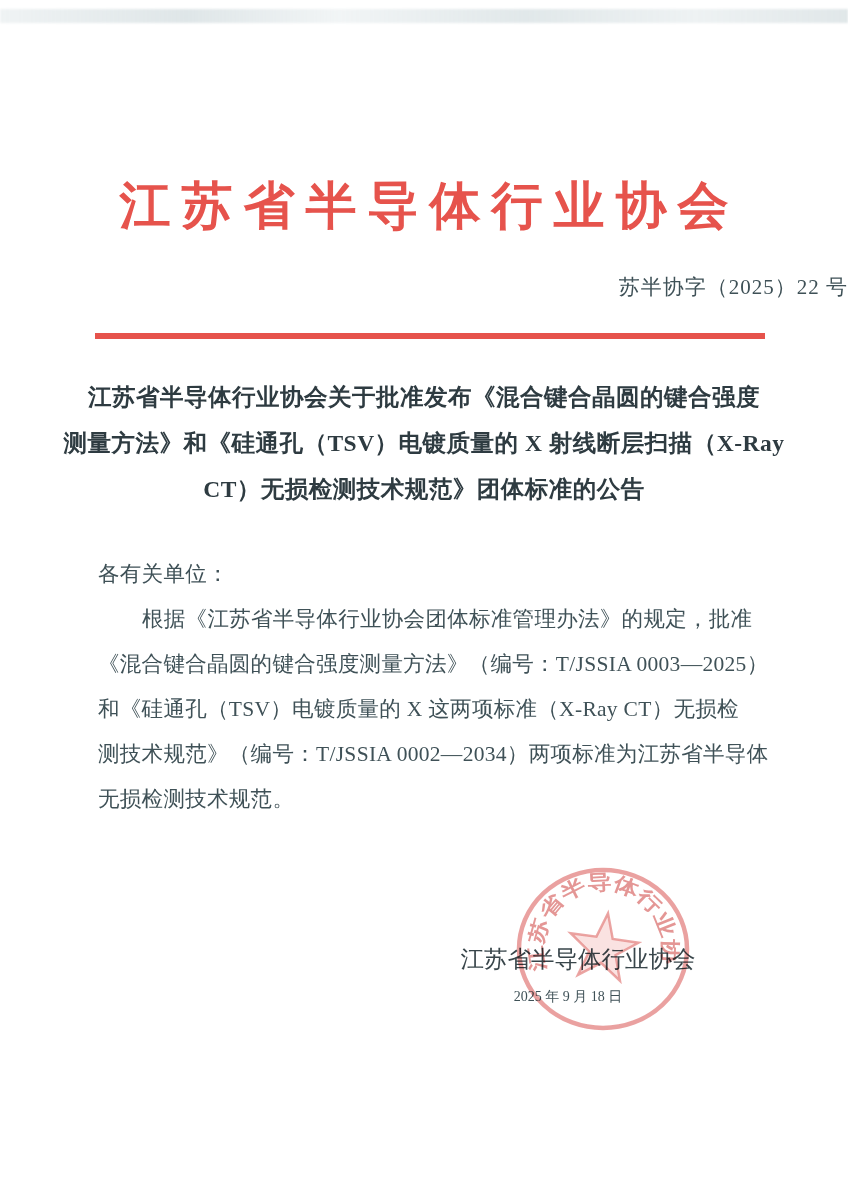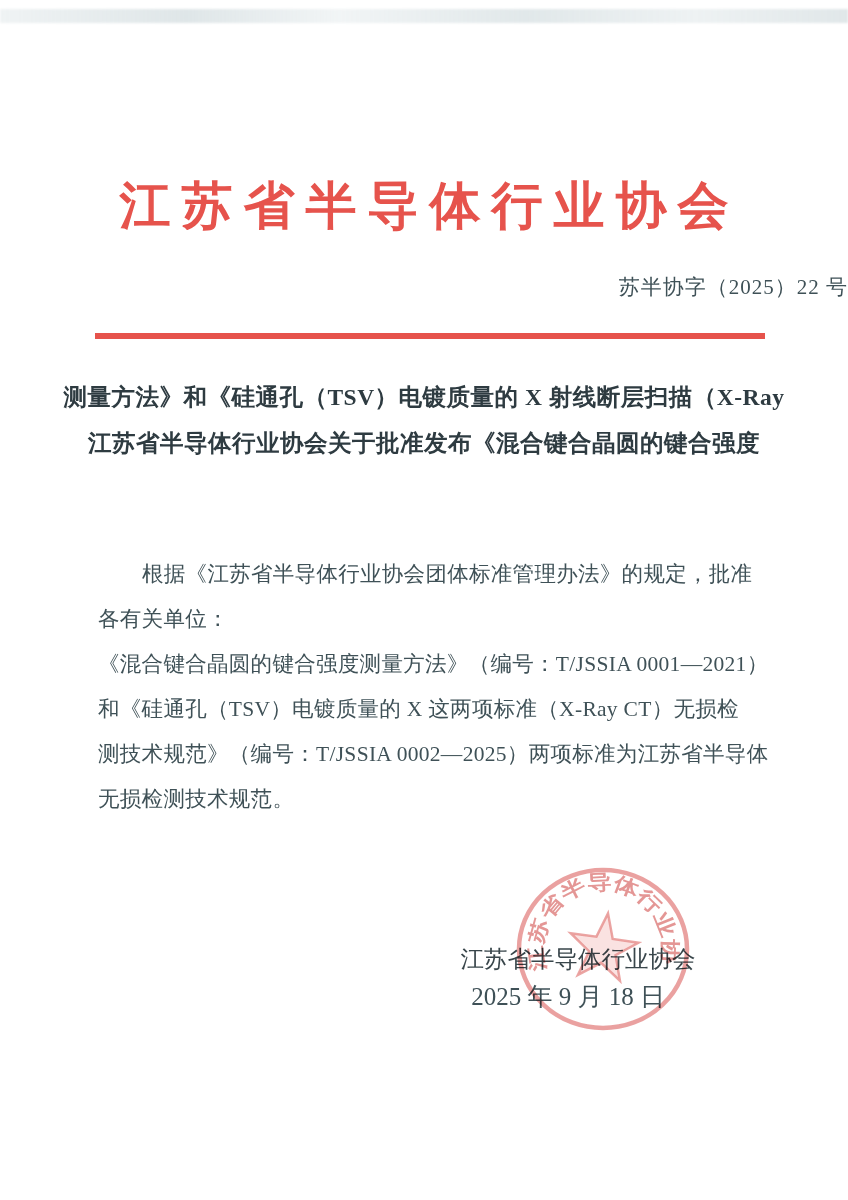--- a/index.html
+++ b/index.html
@@ -86,21 +86,21 @@
     font-size: 23.5px;
     line-height: 30px;
     font-weight: 500;
     color: #39464b;
   }
   .sign-date {
     position: absolute;
     top: 983px; left: 448px;
     width: 240px;
     text-align: center;
-    font-size: 25px;
+    font-size: 14px;
     line-height: 28px;
     color: #3f5157;
   }
   .seal {
     position: absolute;
     top: 858px; left: 512px;
     mix-blend-mode: multiply;
     opacity: 0.92;
   }
 </style>
@@ -111,30 +111,31 @@
 
   <div class="scan-band"></div>
 
   <div class="letterhead">江苏省半导体行业协会</div>
 
   <div class="doc-number">苏半协字（2025）22 号</div>
 
   <div class="red-rule"></div>
 
   <div class="notice-title">
+    <div>江苏省半导体行业协会关于批准发布《混合键合晶圆的键合强度</div>
     <div>测量方法》和《硅通孔（TSV）电镀质量的 X 射线断层扫描（X-Ray</div>
-    <div>江苏省半导体行业协会关于批准发布《混合键合晶圆的键合强度</div>
+    <div>CT）无损检测技术规范》团体标准的公告</div>
   </div>
 
   <div class="notice-body">
+    <div class="line">各有关单位：</div>
     <div class="line indent">根据《江苏省半导体行业协会团体标准管理办法》的规定，批准</div>
-    <div class="line">各有关单位：</div>
-    <div class="line">《混合键合晶圆的键合强度测量方法》（编号：T/JSSIA 0001—2021）</div>
+    <div class="line">《混合键合晶圆的键合强度测量方法》（编号：T/JSSIA 0003—2025）</div>
     <div class="line">和《硅通孔（TSV）电镀质量的 X 这两项标准（X-Ray CT）无损检</div>
-    <div class="line">测技术规范》（编号：T/JSSIA 0002—2025）两项标准为江苏省半导体</div>
+    <div class="line">测技术规范》（编号：T/JSSIA 0002—2034）两项标准为江苏省半导体</div>
     <div class="line">无损检测技术规范。</div>
   </div>
 
   <div class="signer">江苏省半导体行业协会</div>
 
   <div class="sign-date">2025 年 9 月 18 日</div>
 
   <svg class="seal" width="182" height="182" viewBox="-91 -91 182 182">
     <ellipse cx="0" cy="0" rx="84" ry="79" fill="none" stroke="#e2807e" stroke-width="4.5" opacity="0.8"></ellipse>
     <defs>

